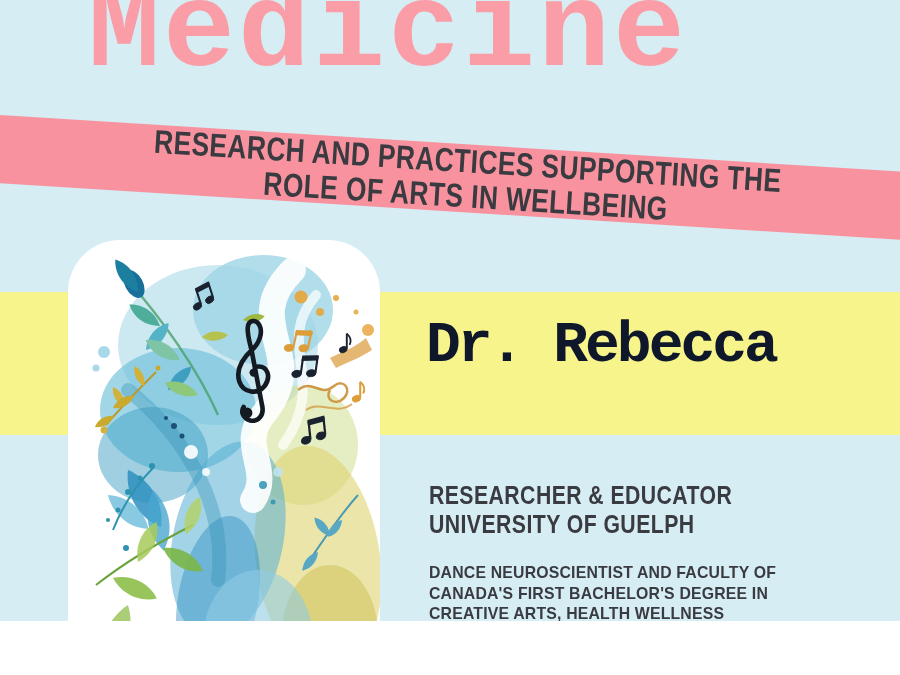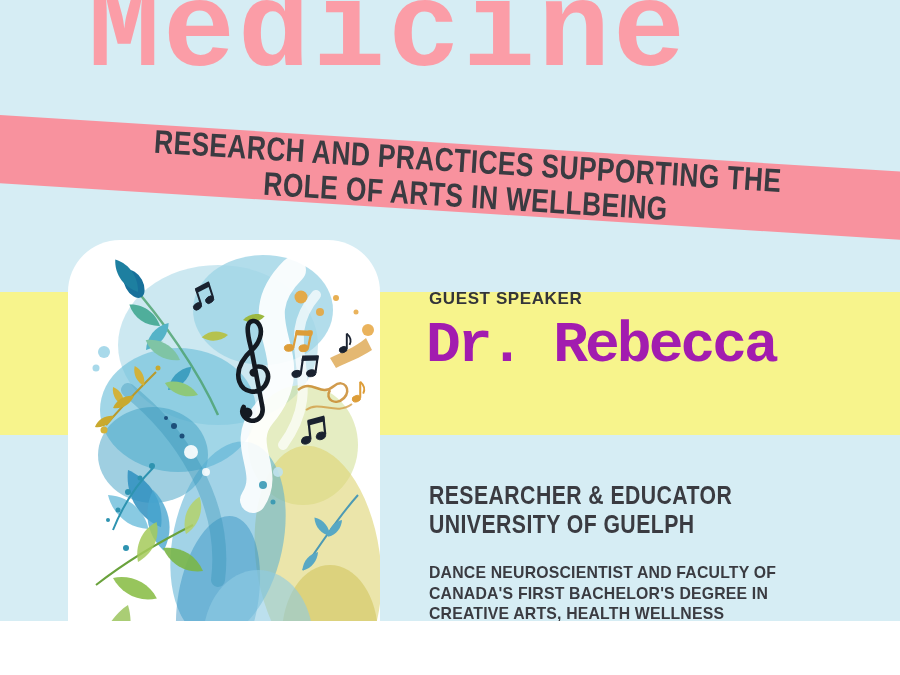--- a/index.html
+++ b/index.html
@@ -43,21 +43,21 @@
   
   .guest-label{
     position:absolute;left:429px;top:290px;
     font-weight:700;font-size:17px;line-height:17px;
     letter-spacing:.6px;color:#33343a;white-space:nowrap;
   }
   .speaker-name{
     position:absolute;left:426px;top:314px;
     font-family:"Liberation Mono", monospace;
     font-weight:700;font-size:58px;line-height:63px;
-    letter-spacing:-3px;color:#a21caf;white-space:nowrap;
+    letter-spacing:-3px;color:#0f172a;white-space:nowrap;
   }
   .speaker-role{
     position:absolute;left:429px;top:481px;
     font-weight:700;font-size:25px;line-height:29px;
     letter-spacing:.5px;color:#3a3b41;white-space:nowrap;
     transform:scaleX(.85);transform-origin:left top;
   }
   .speaker-bio{
     position:absolute;left:429px;top:563px;
     font-weight:700;font-size:17px;line-height:20.5px;
@@ -214,21 +214,20 @@
       </g>
 
       <g transform="translate(163,78) scale(0.84)">
         <path d="M30,58 C44,56 48,70 40,81 C32,91 15,90 10,76 C5,61 15,47 26,37 C34,29 38,17 34,9 C30,1 21,2 20,11 C19,20 23,31 25,41 L37,104 C40,116 32,124 23,122 C15,120 11,112 15,106" stroke="#141a22" stroke-width="5.5" fill="none" stroke-linecap="round"></path>
         <circle cx="19" cy="113" r="6.5" fill="#141a22"></circle>
         <circle cx="27" cy="65" r="5" fill="#141a22"></circle>
       </g>
     </svg>
   </div>
 
-  <div class="guest-label">GUEST SPEAKER</div>
 
   <div class="speaker-name">
     <div>Dr. Rebecca</div>
   </div>
 
   <div class="speaker-role">
     <div>RESEARCHER &amp; EDUCATOR</div>
     <div>UNIVERSITY OF GUELPH</div>
   </div>
 

